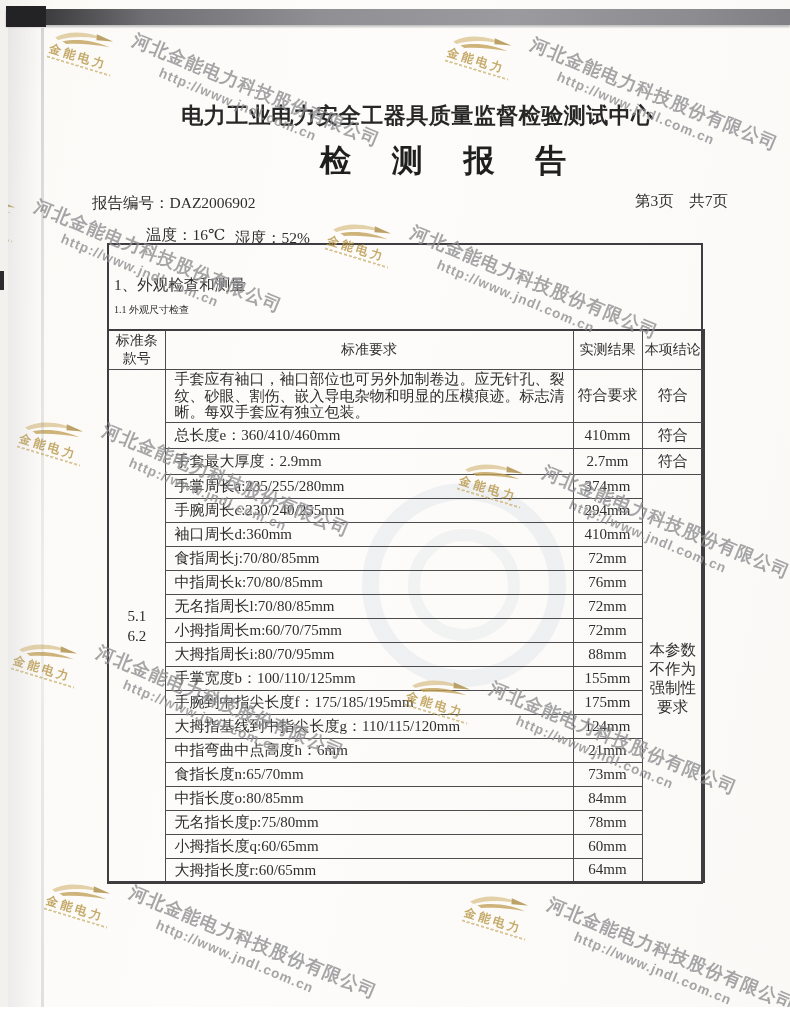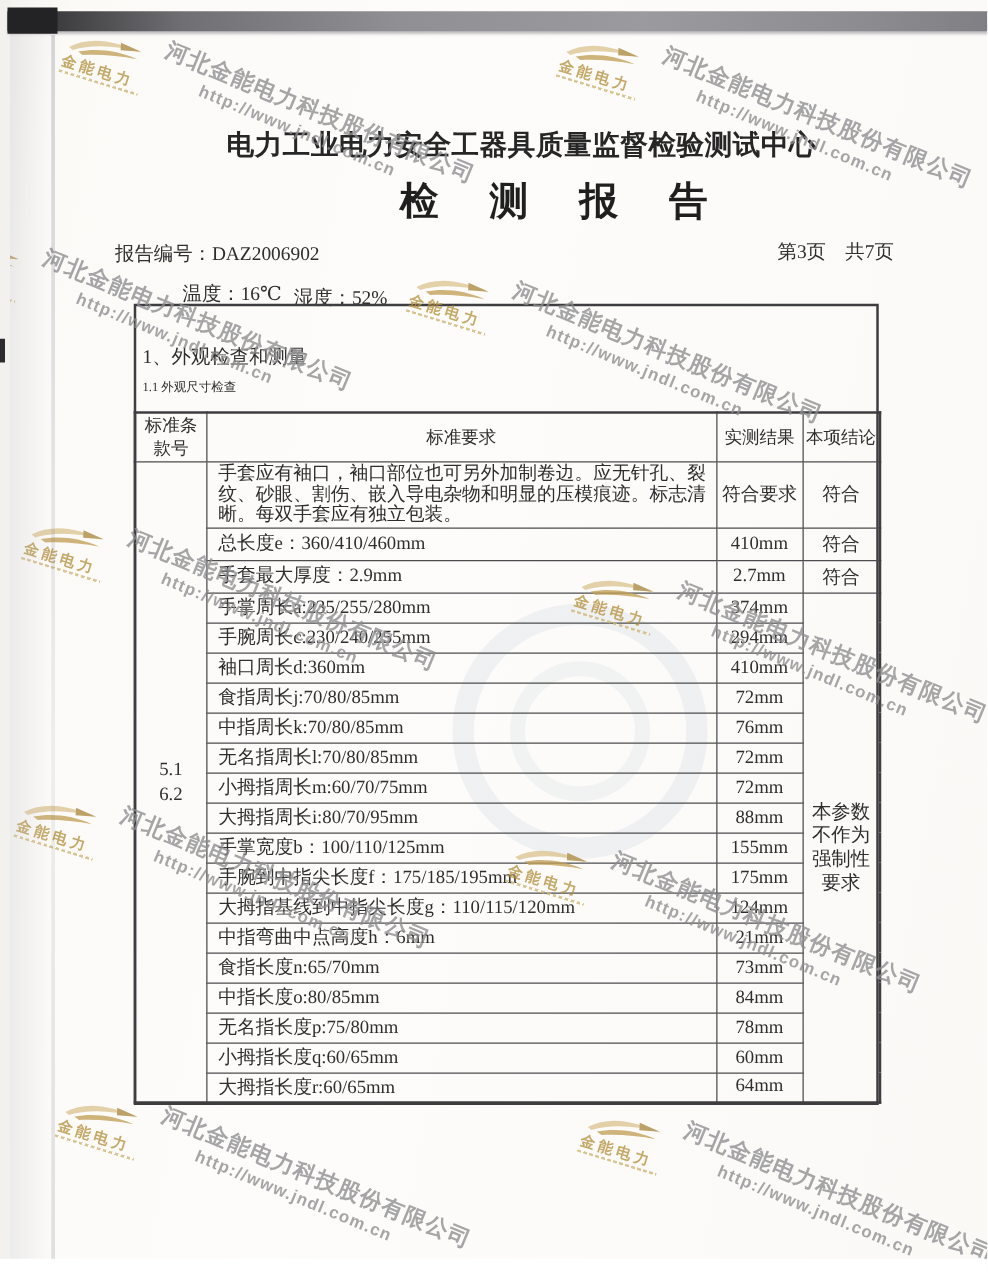--- a/index.html
+++ b/index.html
@@ -41,21 +41,21 @@
   .wm-company { font-size:18px; font-weight:bold; letter-spacing:1px; }
   .wm-url { font-size:13.5px; font-weight:bold; letter-spacing:1px; margin-left:37px; margin-top:1px; }
 
   
   .content { position:absolute; inset:0; z-index:20; color:#2e2e2e;padding-left:13px; }
   .org-title { position:absolute; left:45px; top:101px; width:745px; text-align:center;
     font-size:22px; font-weight:bold; letter-spacing:.5px; color:#262626; }
   .report-title { position:absolute; left:45px; top:140px; width:708px; text-align:center;
     font-size:31px; font-weight:bold; word-spacing:33px; color:#1f1f1f;margin-left:44px; }
   .report-no { position:absolute; left:92px; top:193px; font-size:15.5px; }
-  .page-indicator { position:absolute; left:622px; top:191px; font-size:15.5px; }
+  .page-indicator { position:absolute; left:635px; top:191px; font-size:15.5px; }
   .temperature { position:absolute; left:110px; top:225px; font-size:15.5px;margin-left:36px; }
   .humidity { position:absolute; left:235px; top:228px; font-size:15.5px; }
 
   .report-box { position:absolute; left:107px; top:243px; width:596px; height:641px;
     border:2px solid #3e3e40; }
   .sec1 { position:absolute; left:114px; top:275px; font-size:15.5px; }
   .sec11 { position:absolute; left:114px; top:303px; font-size:10px; }
 
   table.insp { position:absolute; left:107px; top:329px; width:596px; border-collapse:collapse;
     table-layout:fixed; }

